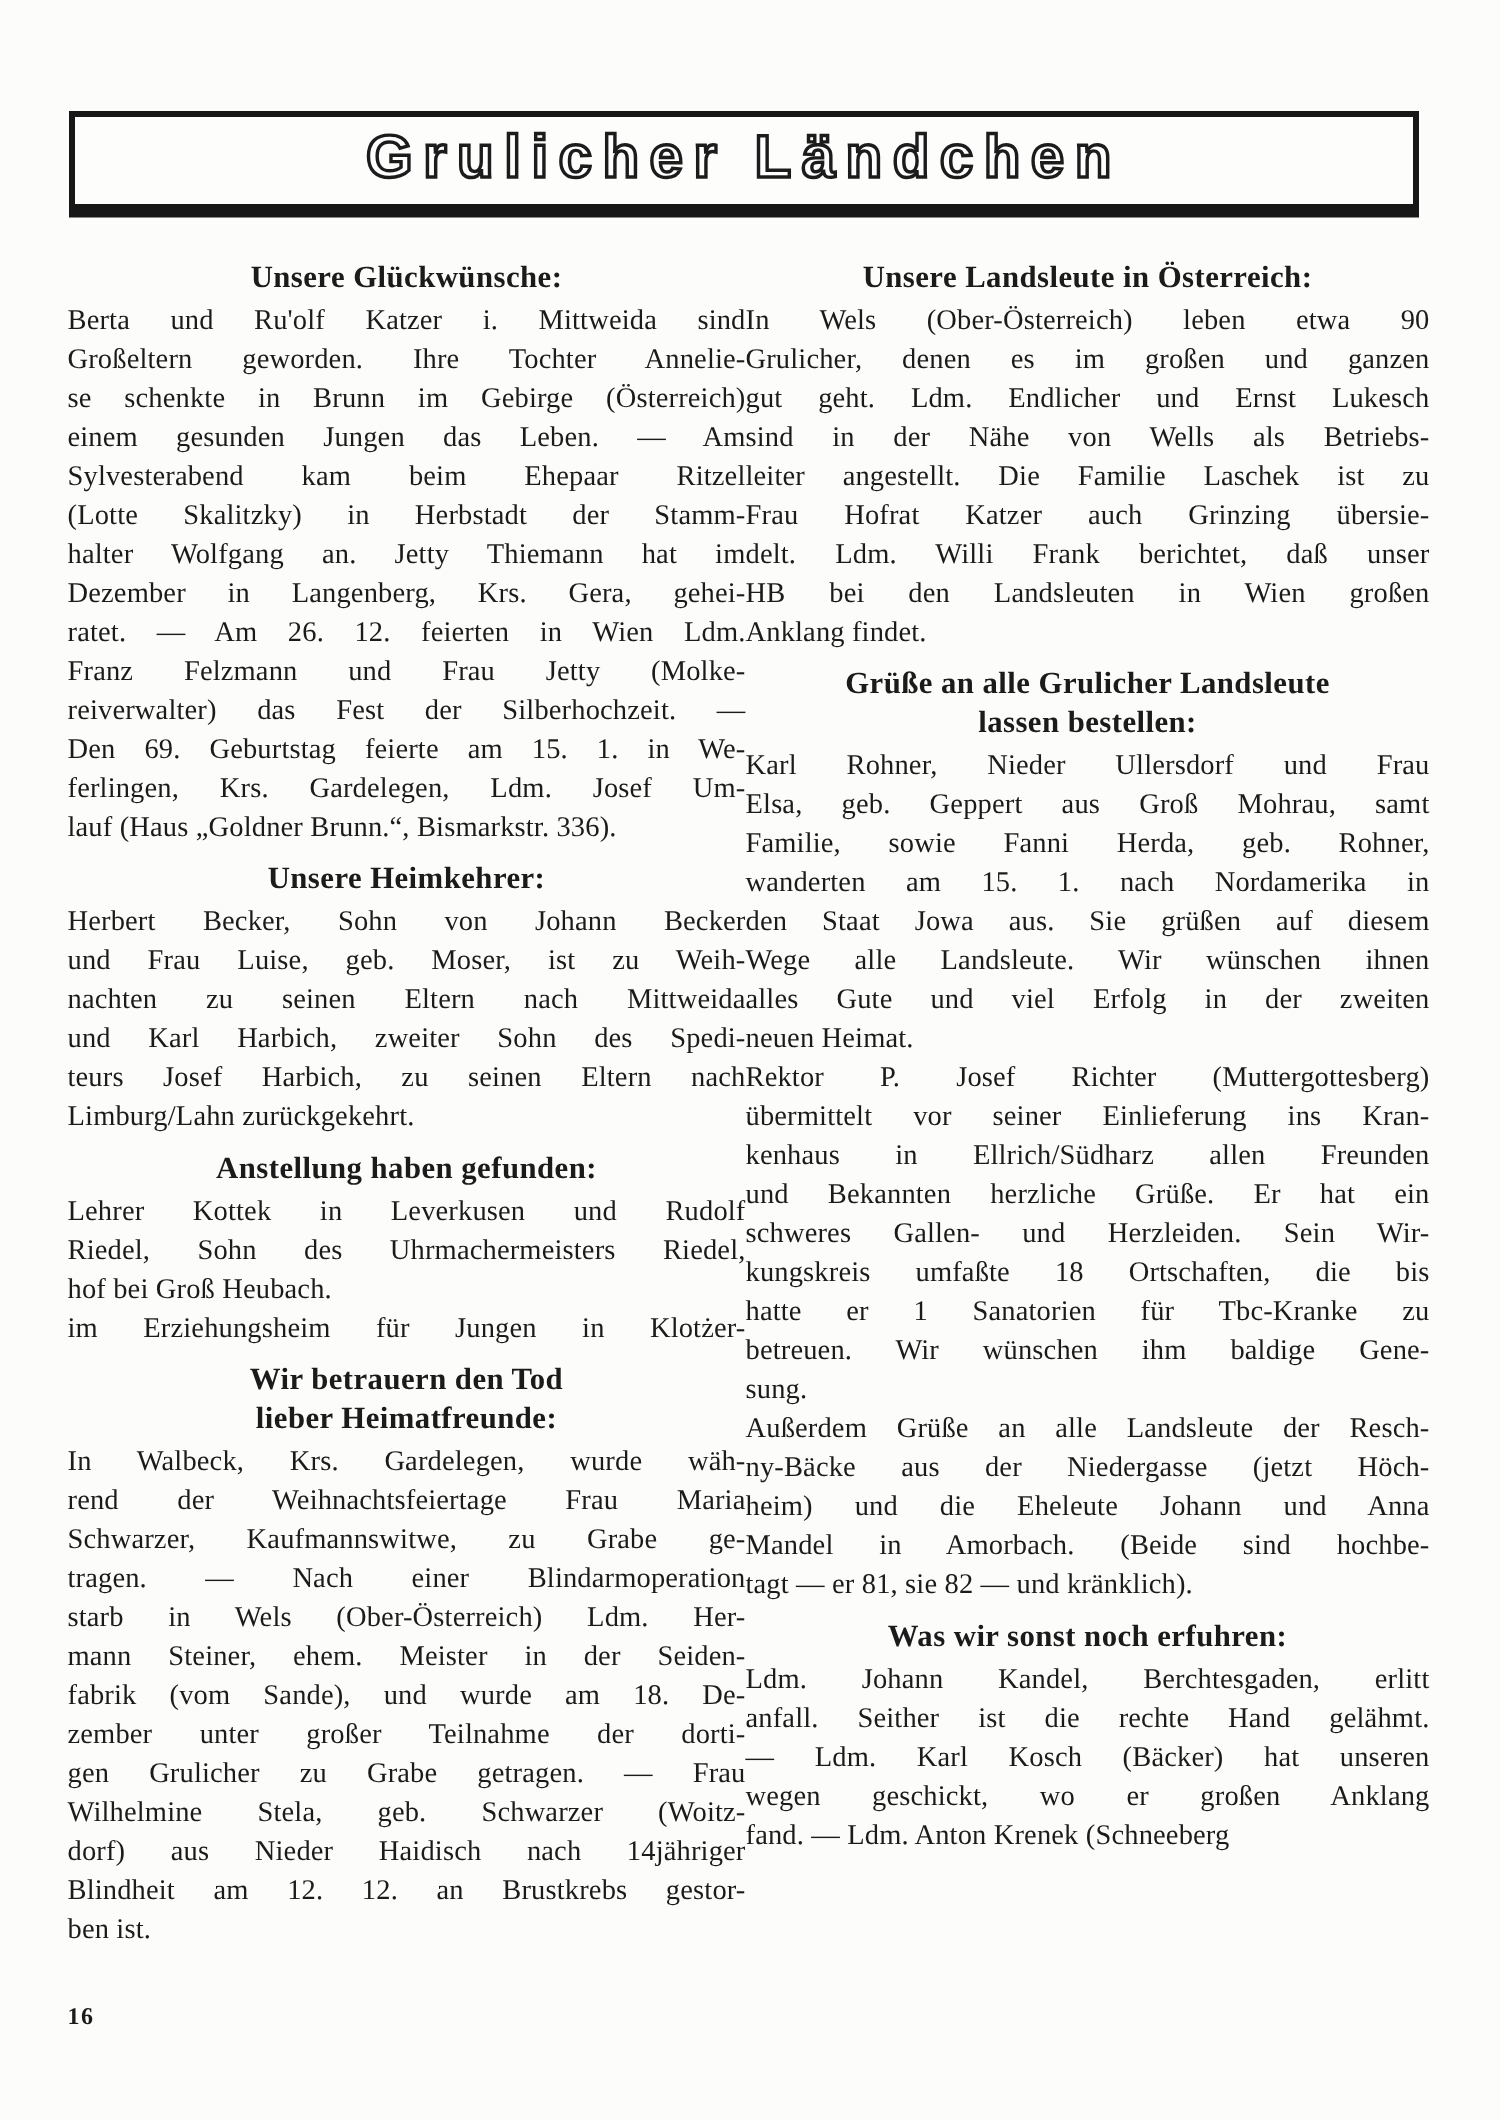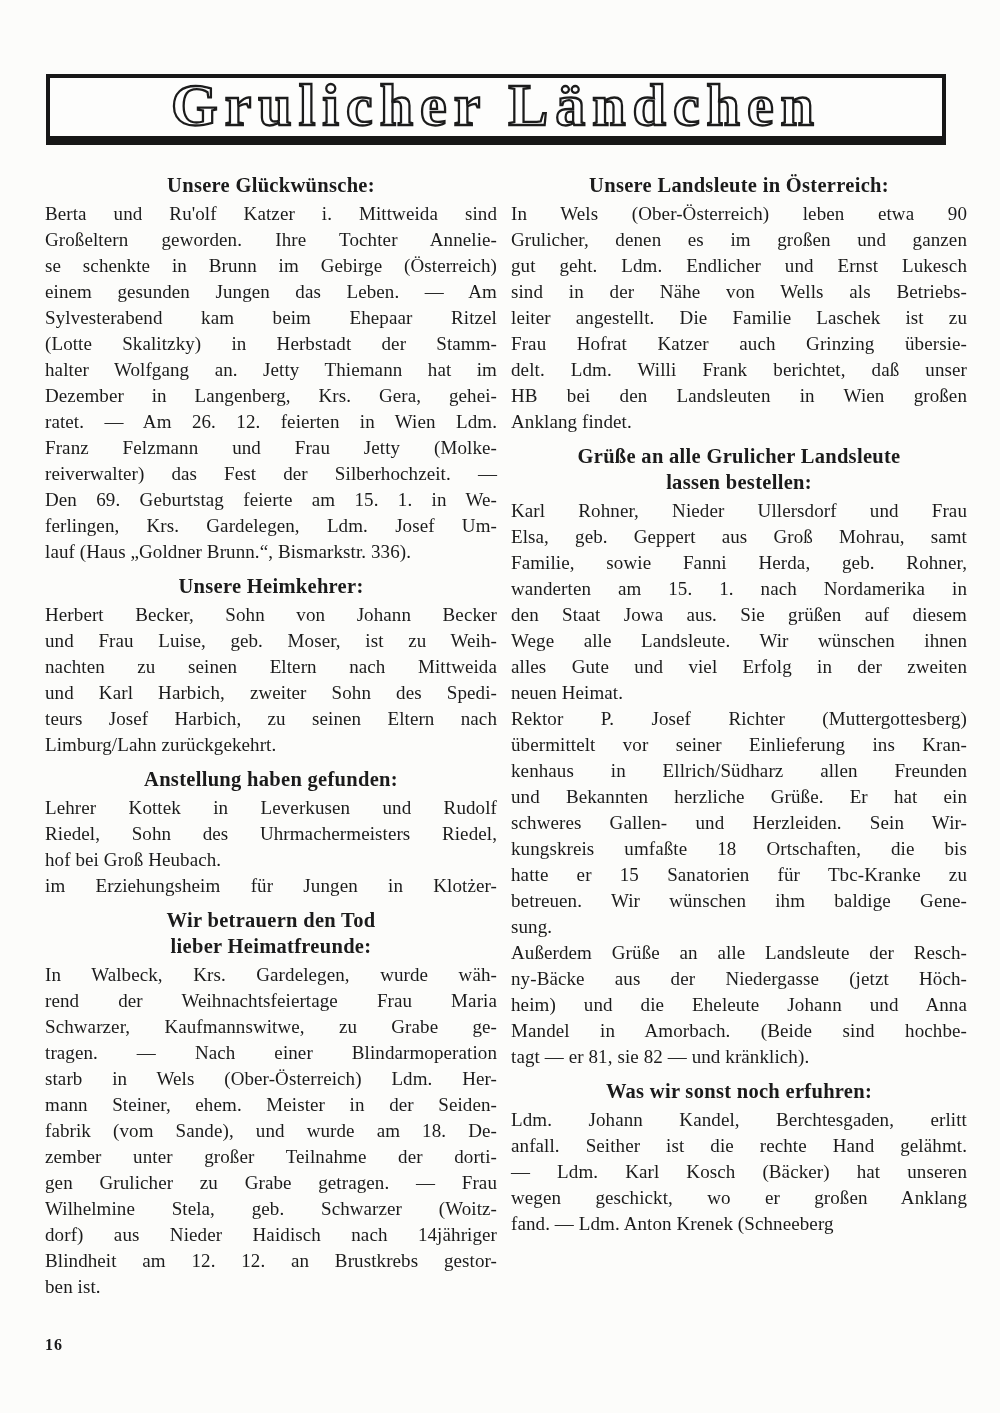--- a/index.html
+++ b/index.html
@@ -21,43 +21,42 @@
     width: 892px;
     height: 58px;
     border: 4px solid #171717;
     border-bottom: 9px solid #171717;
     background: #fdfdfc;
     display: flex;
     align-items: center;
     justify-content: center;
   }
   .masthead-title {
-    font-family: Liberation Serif, serif;
+    font-family: Liberation Sans, sans-serif;
     font-weight: 700;
-    font-size: 60px;
+    font-size: 40px;
     letter-spacing: 7px;
     color: #1c1c1c;
     white-space: nowrap;
     transform: translateY(-2px);
   }
   @supports (-webkit-text-stroke: 2px #000) {
     .masthead-title {
       color: #ffffff;
       -webkit-text-stroke: 2.3px #1c1c1c;
     }
   }
 
   
   .content {
     position: absolute;
     left: 45px;
     top: 170px;
     width: 922px;
     display: flex;
-    gap: 14px;
   }
   .col { width: 452px; }
   .col.right { width: 456px; }
 
   .hd {
     font-weight: 700;
     font-size: 20.5px;
     line-height: 26px;
     margin: 8px 0 3px 0;
     letter-spacing: 0.3px;
@@ -183,21 +182,21 @@
         <div class="ln">alles Gute und viel Erfolg in der zweiten</div>
         <div class="ln end">neuen Heimat.</div>
       </div>
       <div class="para">
         <div class="ln">Rektor P. Josef Richter (Muttergottesberg)</div>
         <div class="ln">übermittelt vor seiner Einlieferung ins Kran-</div>
         <div class="ln">kenhaus in Ellrich/Südharz allen Freunden</div>
         <div class="ln">und Bekannten herzliche Grüße. Er hat ein</div>
         <div class="ln">schweres Gallen- und Herzleiden. Sein Wir-</div>
         <div class="ln">kungskreis umfaßte 18 Ortschaften, die bis</div>
-        <div class="ln">hatte er 15 Sanatorien für Tbc-Kranke zu</div>
+        <div class="ln">hatte er 1 Sanatorien für Tbc-Kranke zu</div>
         <div class="ln">betreuen. Wir wünschen ihm baldige Gene-</div>
         <div class="ln end">sung.</div>
       </div>
       <div class="para">
         <div class="ln">Außerdem Grüße an alle Landsleute der Resch-</div>
         <div class="ln">ny-Bäcke aus der Niedergasse (jetzt Höch-</div>
         <div class="ln">heim) und die Eheleute Johann und Anna</div>
         <div class="ln">Mandel in Amorbach. (Beide sind hochbe-</div>
         <div class="ln end">tagt — er 81, sie 82 — und kränklich).</div>
       </div>

